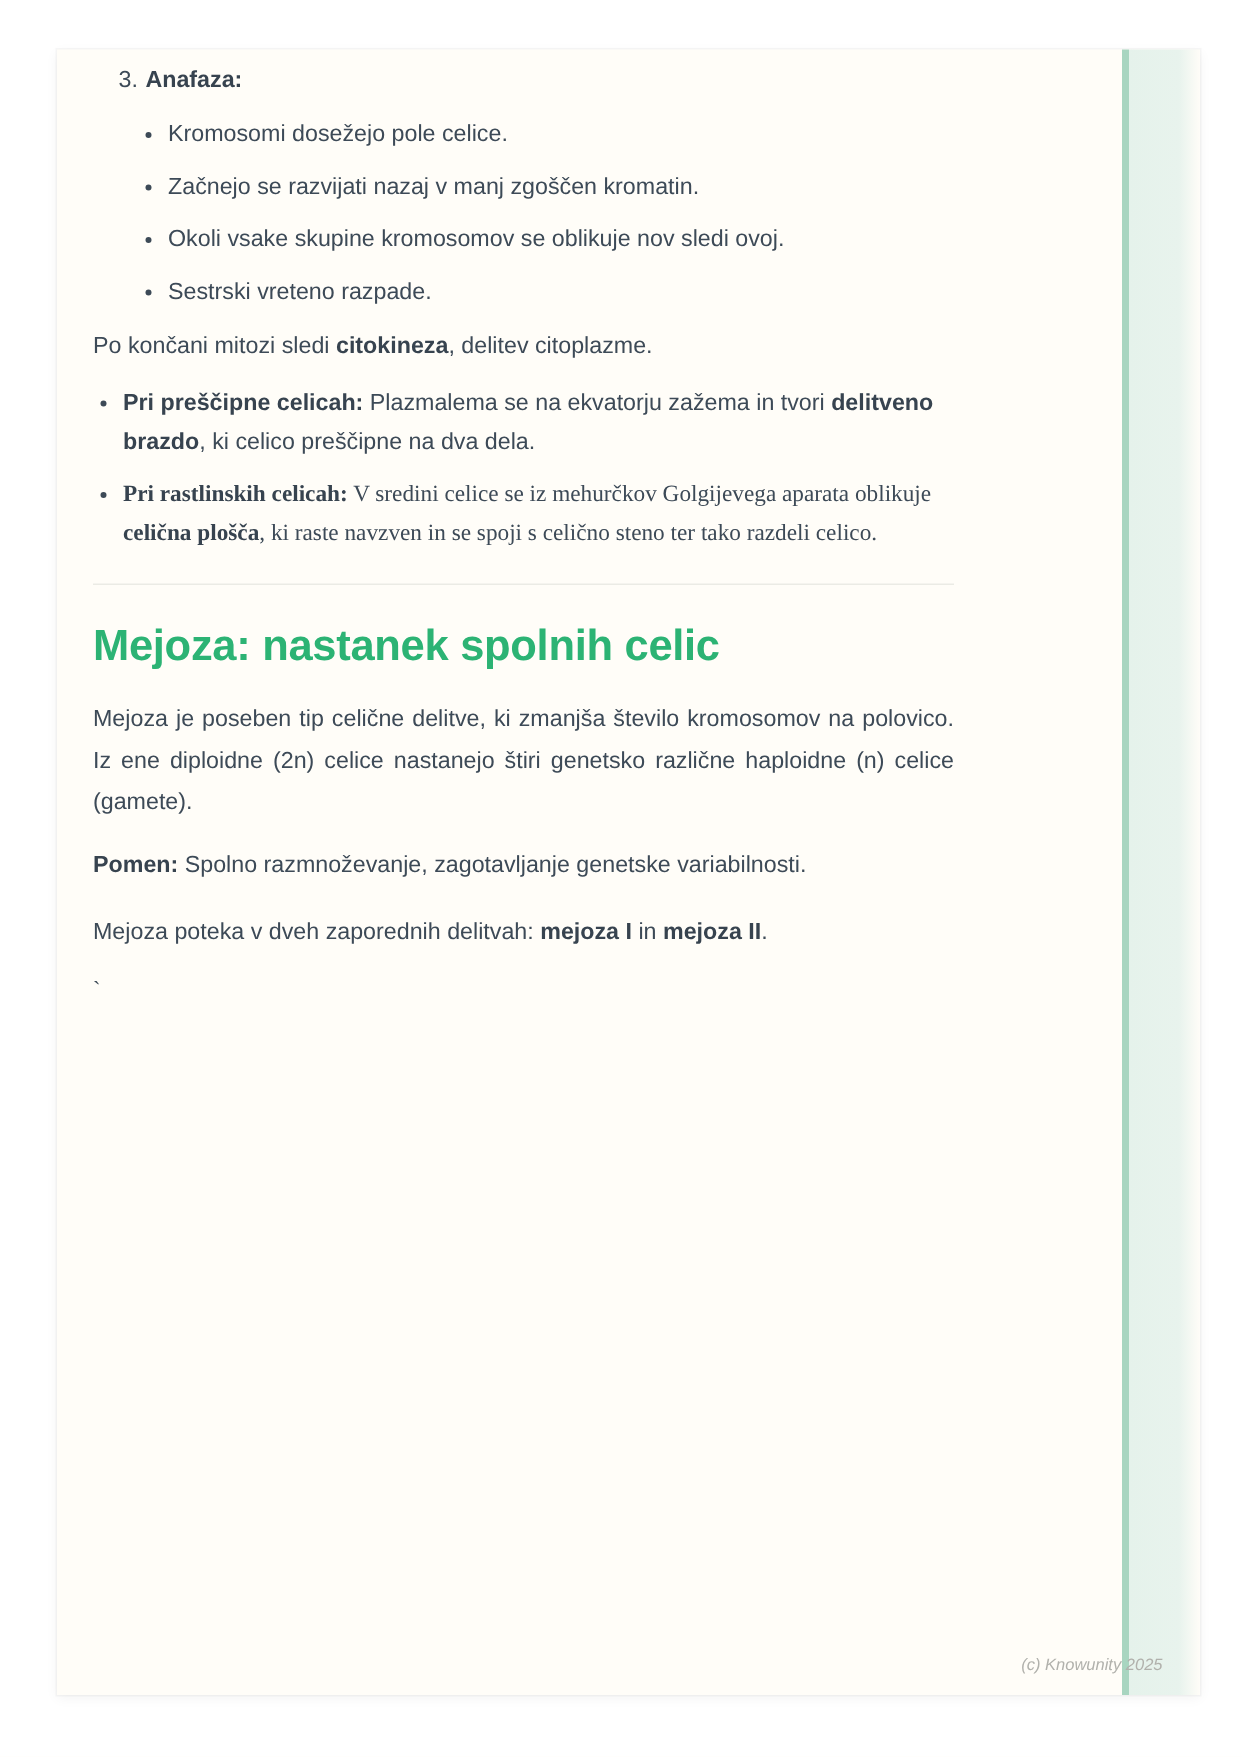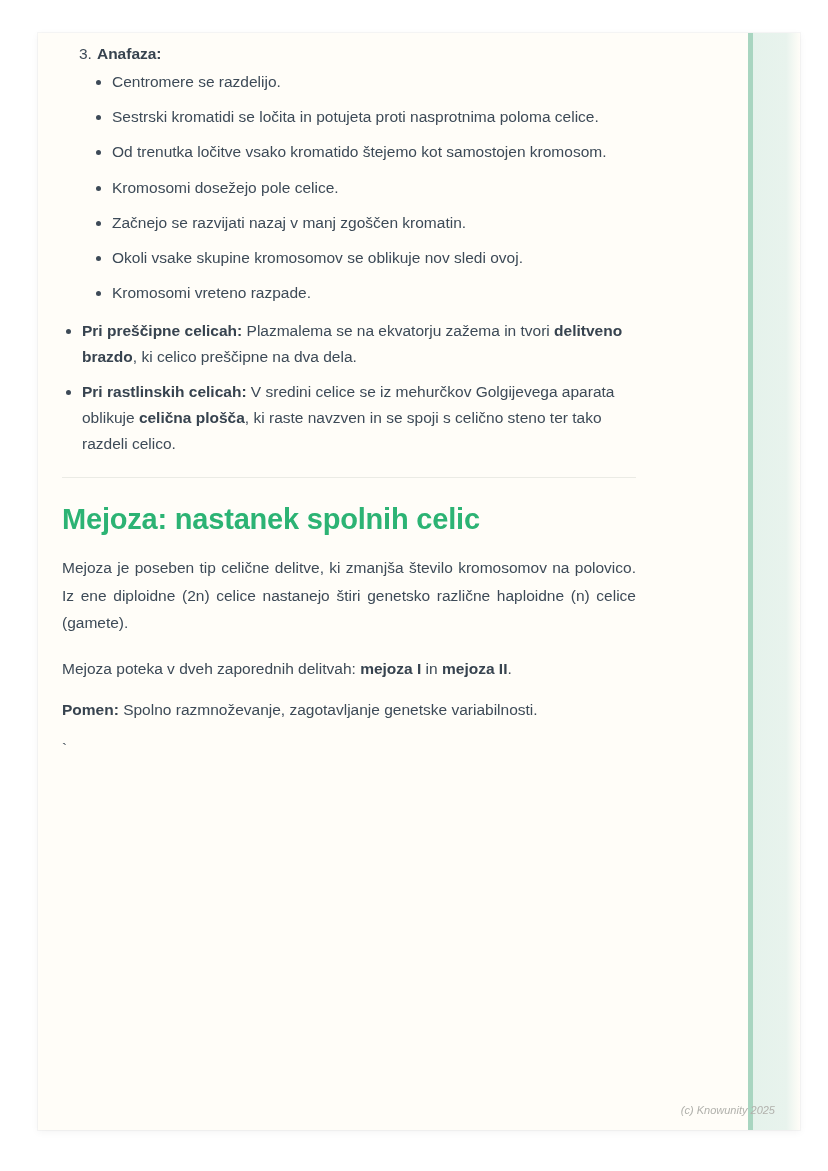--- a/index.html
+++ b/index.html
@@ -50,21 +50,21 @@
   ul.sub li { margin-top: 9px; }
   ul.sub li:first-child { margin-top: 0; }
 
   .para { margin: 10px 0 0 0; }
 
   ul.top-list {
     list-style: disc;
     margin: 12px 0 0 0;
     padding-left: 20px;
   }
-  ul.top-list li + li { margin-top: 9px; }
+  ul.top-list li + li { margin-top: 9px; font-family: Liberation Serif, serif; }
 
   hr.divider {
     border: none;
     border-top: 1px solid #ebebe5;
     margin: 20px 0 0 0;
     width: 100%;
   }
 
   h2.section-heading {
     margin: 24px 0 0 0;
@@ -97,50 +97,46 @@
 
 <div class="page">
   <div class="accent-bar"></div>
 
   <div class="content">
 
     <div class="num-item">
       <div class="num-title">
         <span class="num">3.</span><b>Anafaza:</b>
       </div>
-      <ul class="sub">
-        <li>Centromere se razdelijo.</li>
-        <li>Sestrski kromatidi se ločita in potujeta proti nasprotnima poloma celice.</li>
-        <li>Od trenutka ločitve vsako kromatido štejemo kot samostojen kromosom.</li>
-      </ul>
     </div>
 
     <div class="num-item">
       <ul class="sub">
         <li>Kromosomi dosežejo pole celice.</li>
         <li>Začnejo se razvijati nazaj v manj zgoščen kromatin.</li>
         <li>Okoli vsake skupine kromosomov se oblikuje nov sledi ovoj.</li>
-        <li>Kromosomi vreteno razpade.</li>
+        <li>Sestrski vreteno razpade.</li>
       </ul>
     </div>
 
+    <p class="para"><span>Po končani mitozi sledi </span><b>citokineza</b><span>, delitev citoplazme.</span></p>
 
     <ul class="top-list">
       <li><b>Pri preščipne celicah:</b><span> Plazmalema se na ekvatorju zažema in tvori </span><b>delitveno brazdo</b><span>, ki celico preščipne na dva dela.</span></li>
       <li><b>Pri rastlinskih celicah:</b><span> V sredini celice se iz mehurčkov Golgijevega aparata oblikuje </span><b>celična plošča</b><span>, ki raste navzven in se spoji s celično steno ter tako razdeli celico.</span></li>
     </ul>
 
     <hr class="divider">
 
     <h2 class="section-heading">Mejoza: nastanek spolnih celic</h2>
 
     <p class="para intro">Mejoza je poseben tip celične delitve, ki zmanjša število kromosomov na polovico. Iz ene diploidne (2n) celice nastanejo štiri genetsko različne haploidne (n) celice (gamete).</p>
 
+    <p class="para pomen"><b>Pomen:</b><span> Spolno razmnoževanje, zagotavljanje genetske variabilnosti.</span></p>
+
     <p class="para phases"><span>Mejoza poteka v dveh zaporednih delitvah: </span><b>mejoza I</b><span> in </span><b>mejoza II</b><span>.</span></p>
-
-    <p class="para pomen"><b>Pomen:</b><span> Spolno razmnoževanje, zagotavljanje genetske variabilnosti.</span></p>
 
     <p class="para stray">`</p>
 
   </div>
 
   <div class="footer">(c) Knowunity 2025</div>
 </div>
 
 </body></html>

